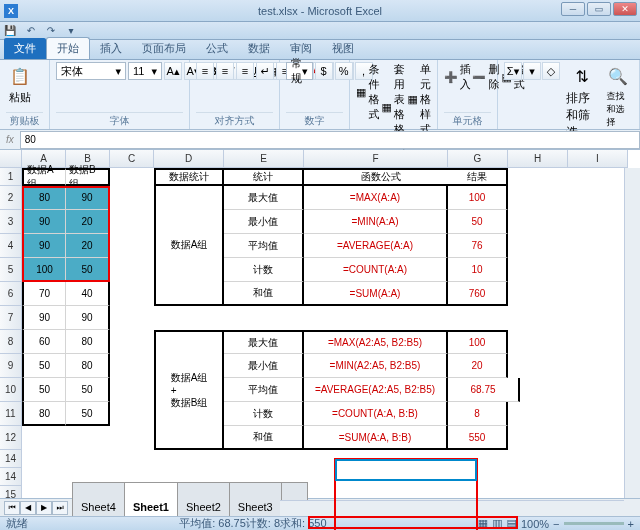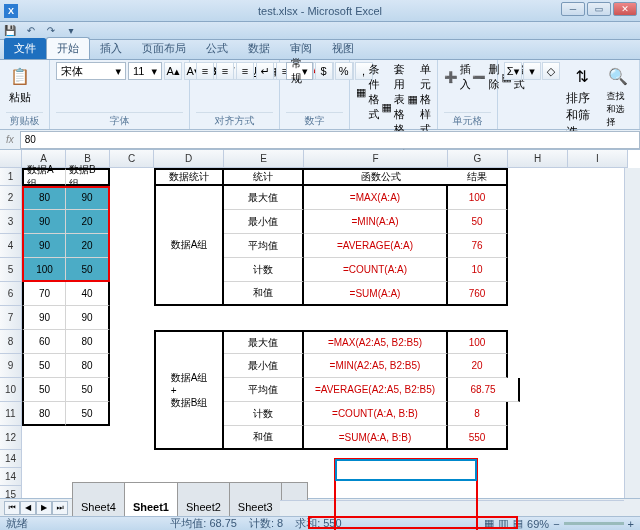--- a/index.html
+++ b/index.html
@@ -47,21 +47,21 @@
 .red{color:#c00}
 .rbox{position:absolute;border:2px solid #e00;pointer-events:none}
 .bbox{position:absolute;border:2px solid #08c;pointer-events:none}
 .sheettabs{position:absolute;left:0;bottom:14px;height:18px;width:100%;background:#e8eef3;border-top:1px solid #a8bed4;display:flex;align-items:center;font-size:10px}
 .stnav{display:flex;margin:0 4px}
 .stnav div{width:16px;height:14px;border:1px solid #abc;background:#f0f5fa;display:flex;align-items:center;justify-content:center;font-size:8px;cursor:pointer}
 .stab{padding:18px 8px;border:1px solid #999;background:#fff;margin-right:-1px;cursor:pointer}
 .stab.active{background:#fff;color:#000;font-weight:bold}
 .stab:not(.active){background:#e0e6ec}
 .stbar{position:absolute;left:0;bottom:0;height:14px;width:100%;background:linear-gradient(#d7e6f5,#c0d8ed);border-top:1px solid #a8bed4;display:flex;align-items:center;font-size:10px;color:#3b5a7a;padding:0 6px;justify-content:space-between}
-.stbar .agg{display:flex;gap:12px}
+.stbar .agg{display:flex;}
 .zoom{display:flex;align-items:center;gap:4px}
 .zline{width:60px;height:3px;background:#9bb;position:relative}
 .vscroll{position:absolute;right:0;top:18px;width:16px;bottom:0;background:#e8eef3;border-left:1px solid #c0cde0}
 .hscroll{position:absolute;right:16px;bottom:0;left:280px;height:16px;background:#e8eef3;border-top:1px solid #c0cde0}
 </style>
 </head>
 <body>
 
 <div class="titlebar">
   <div class="icon">X</div>
@@ -317,21 +317,21 @@
   <span>就绪</span>
   <div class="agg">
     <span>平均值: 68.75</span>
     <span>计数: 8</span>
     <span>求和: 550</span>
   </div>
   <div class="zoom">
     <span>▦</span>
     <span>▥</span>
     <span>▤</span>
-    <span>69%</span>
+    <span>100%</span>
     <span>−</span>
     <div class="zline"></div>
     <span>+</span>
   </div>
 </div>
 
 <div class="rbox" style="left:22px;top:186px;width:88px;height:96px"></div>
 <div class="rbox" style="left:334px;top:458px;width:144px;height:120px"></div>
 <div class="rbox" style="left:308px;bottom:1px;width:210px;height:13px"></div>
 <div class="bbox" style="left:335px;top:459px;width:142px;height:22px"></div>

